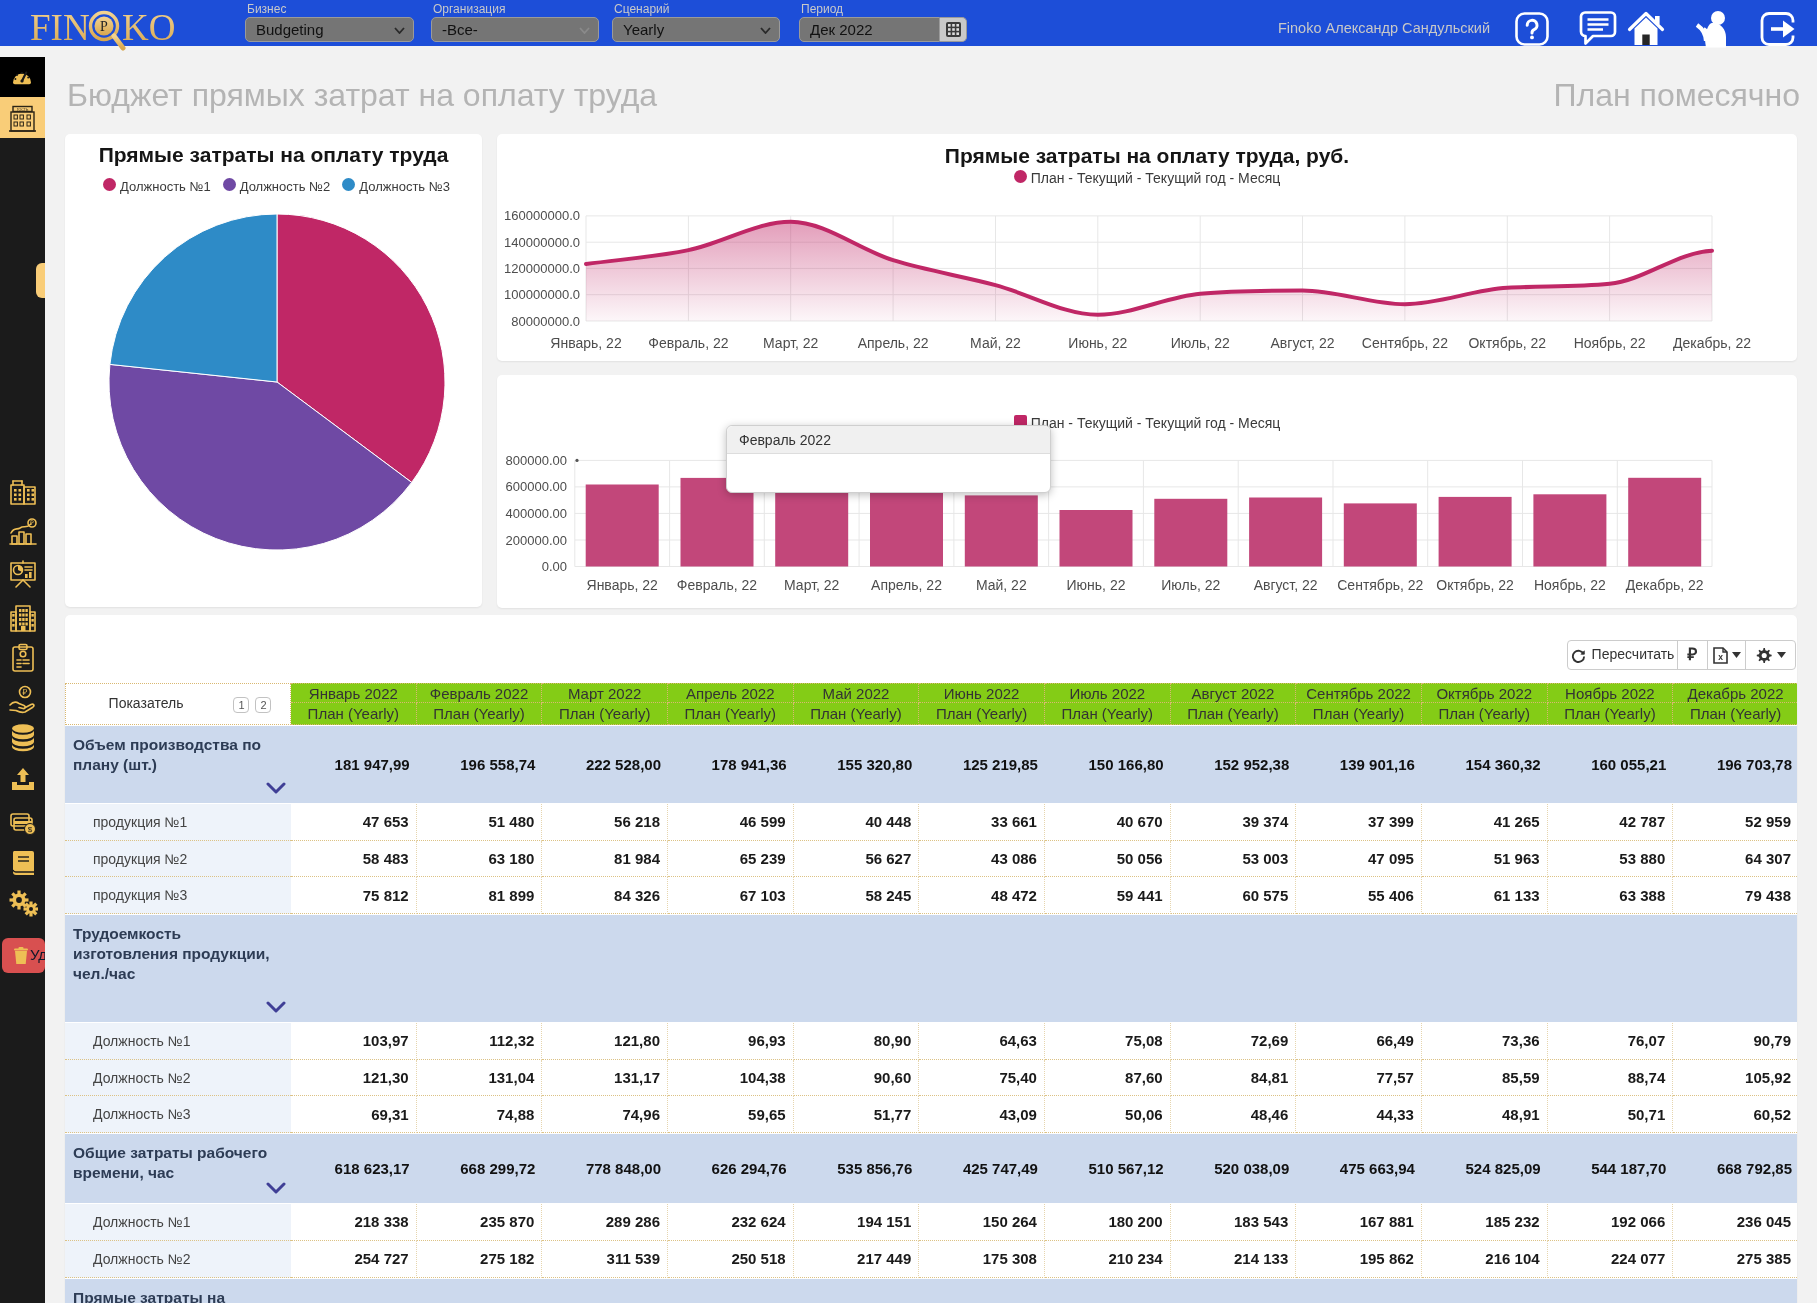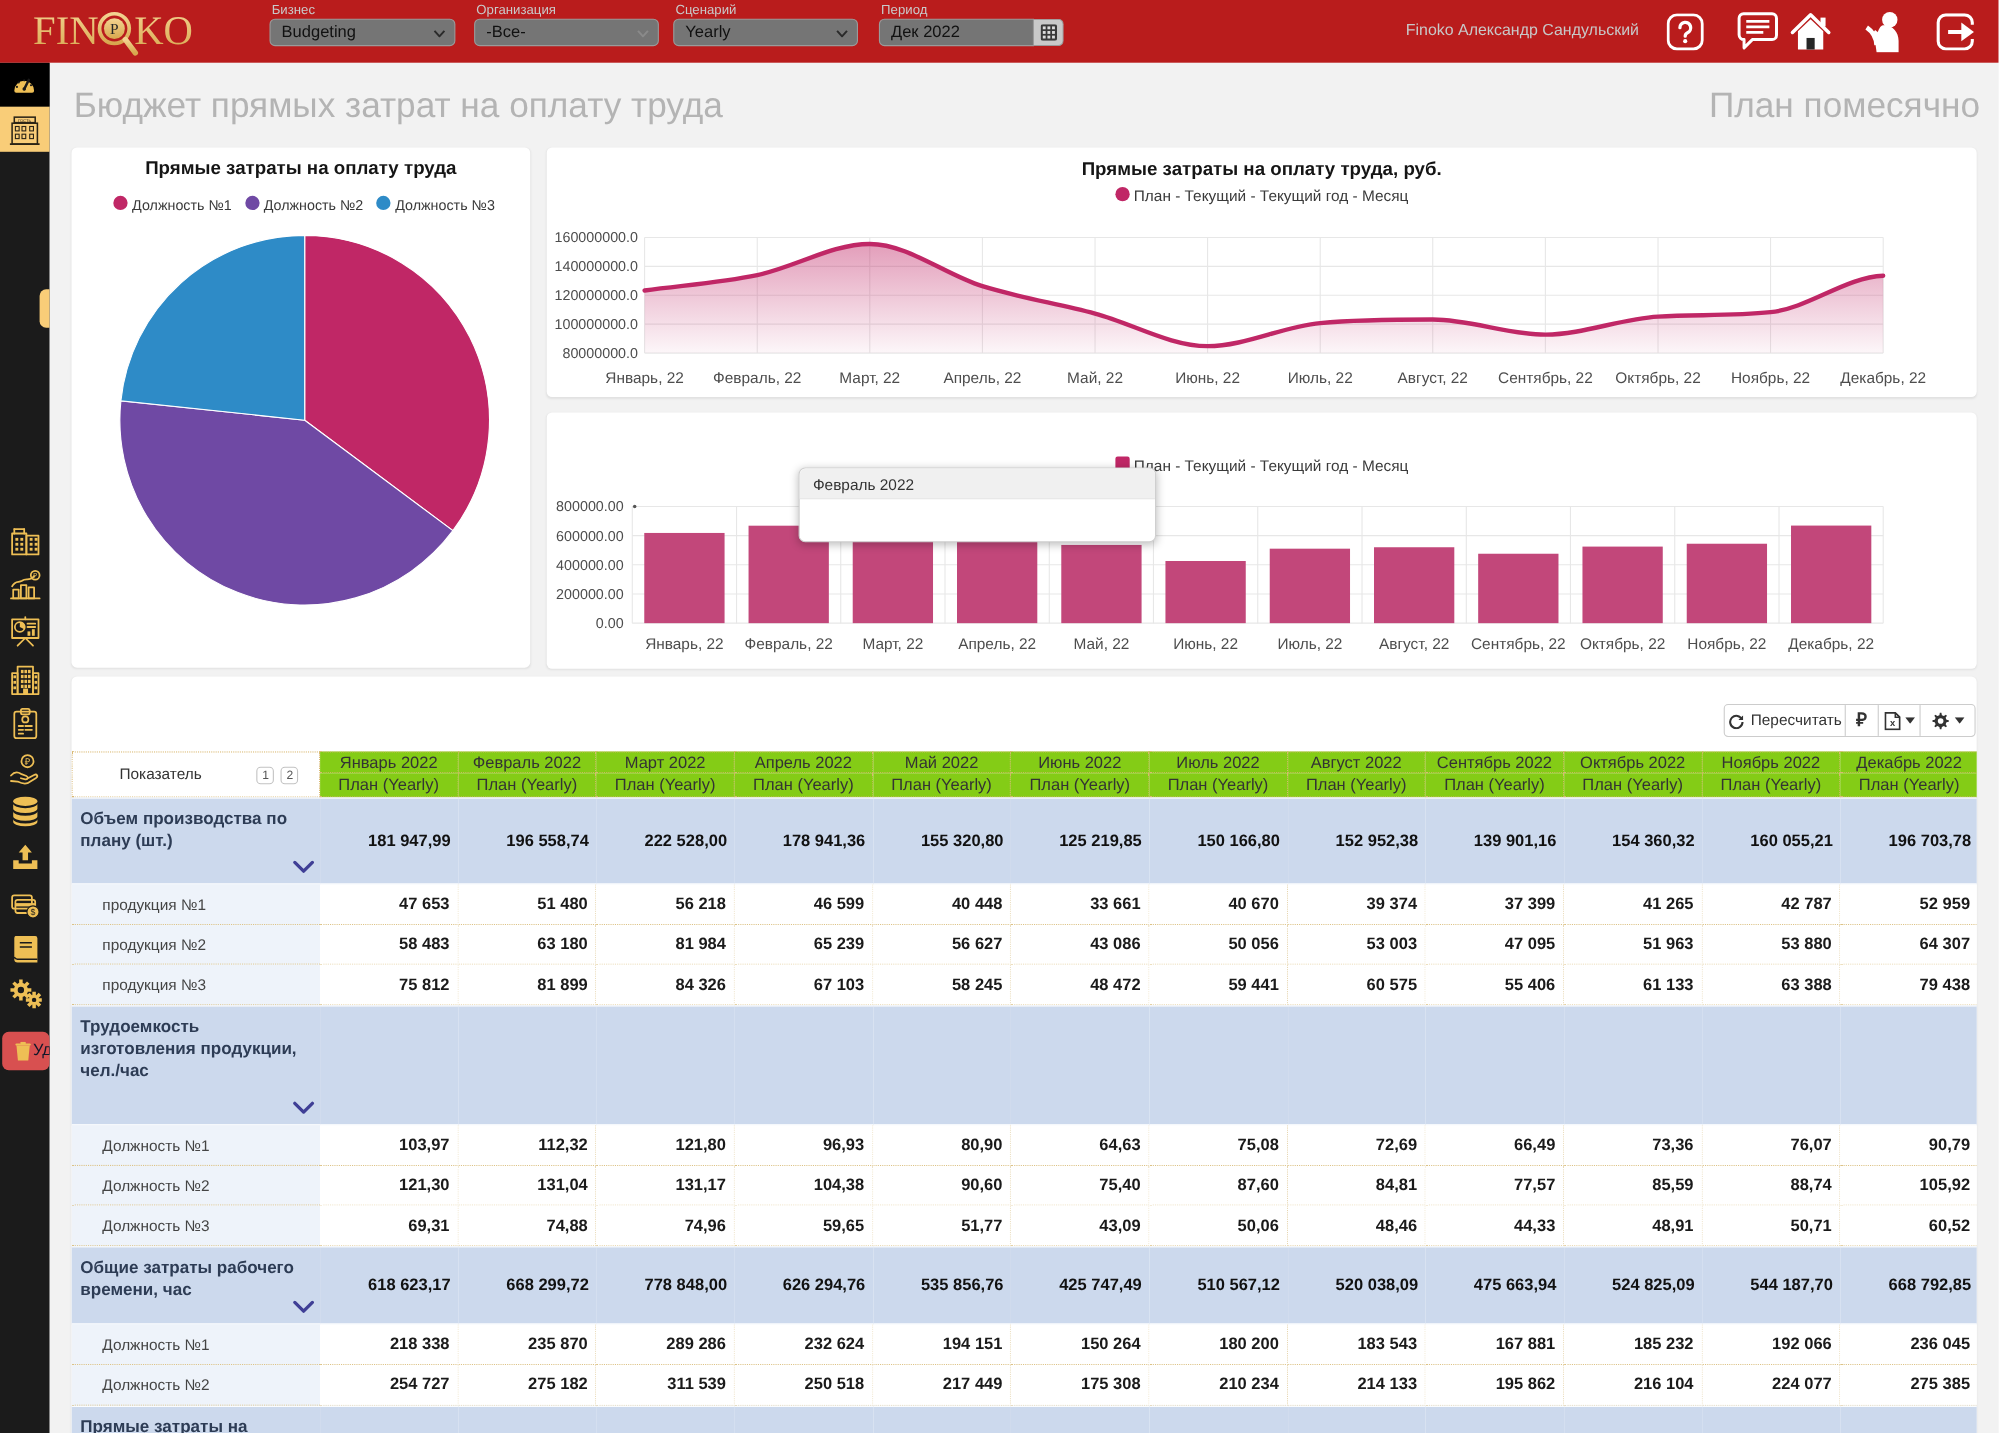--- a/index.html
+++ b/index.html
@@ -1,22 +1,22 @@
 <!DOCTYPE html>
 <html><head><meta charset="utf-8">
 <style>
 * { margin:0; padding:0; box-sizing:border-box; }
 body { width:1817px; height:1303px; overflow:hidden; background:#f2f2f2; font-family:"Liberation Sans", sans-serif; position:relative; }
-.header { position:absolute; left:0; top:0; width:1817px; height:57px; background:#b91c1c; z-index:5; }
+.header { position:absolute; left:0; top:0; width:1817px; height:46px; background:#1d4ed8; z-index:5; }
 .hselect { position:absolute; top:17px; height:25px; background:#757575; border:1px solid #9a9a9a; border-radius:5px; color:#111; font-size:15px; line-height:23px; padding-left:10px; }
 .sidebar { position:absolute; left:0; top:57px; width:45px; height:1246px; background:#1b1b1b; z-index:4; }
 .pagetitle { position:absolute; left:67px; top:77px; font-size:32px; color:#b4b4b4; }
 .pagetitle2 { position:absolute; right:17px; top:77px; font-size:32px; color:#b4b4b4; }
 .card { position:absolute; background:#fff; border-radius:5px; box-shadow:0 1px 2px rgba(0,0,0,0.07); }
-.ctitle { position:absolute; width:100%; text-align:center; font-size:17px; font-weight:bold; color:#151515; }
+.ctitle { position:absolute; width:100%; text-align:center; font-size:21px; font-weight:bold; color:#151515; }
 .legend { position:absolute; width:100%; display:flex; justify-content:center; align-items:center; gap:6px; font-size:14px; color:#3a3a3a; }
 .lc { width:13px; height:13px; border-radius:50%; display:inline-block; margin-right:4px; }
 .toolbar { position:absolute; top:25px; right:1px; height:30px; display:flex; border:1px solid #ccc; border-radius:4px; background:#fff; }
 .tbtn { height:28px; line-height:27px; text-align:center; font-size:14px; color:#333; border-right:1px solid #ccc; white-space:nowrap; }
 .dt { border-collapse:separate; border-spacing:0; table-layout:fixed; width:1734px; }
 .dt td { overflow:hidden; }
 .hm, .hp { text-align:center; font-size:15px; color:#333; background:#84cc16; border-right:1px dotted #d9b871; border-bottom:1px dotted #d9b871; }
 .hm { border-top:1px dotted #d9b871; height:20px; }
 .hp { height:22px; }
 .h0 { background:#fff; border:1px dotted #d9b871; text-align:center; font-size:14px; color:#333; vertical-align:middle; padding-left:24px; }

